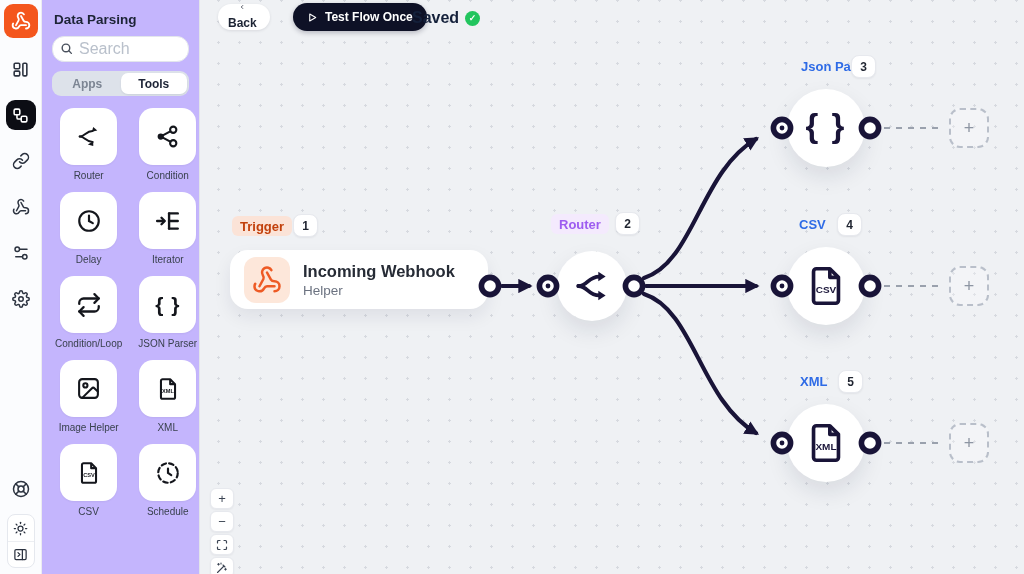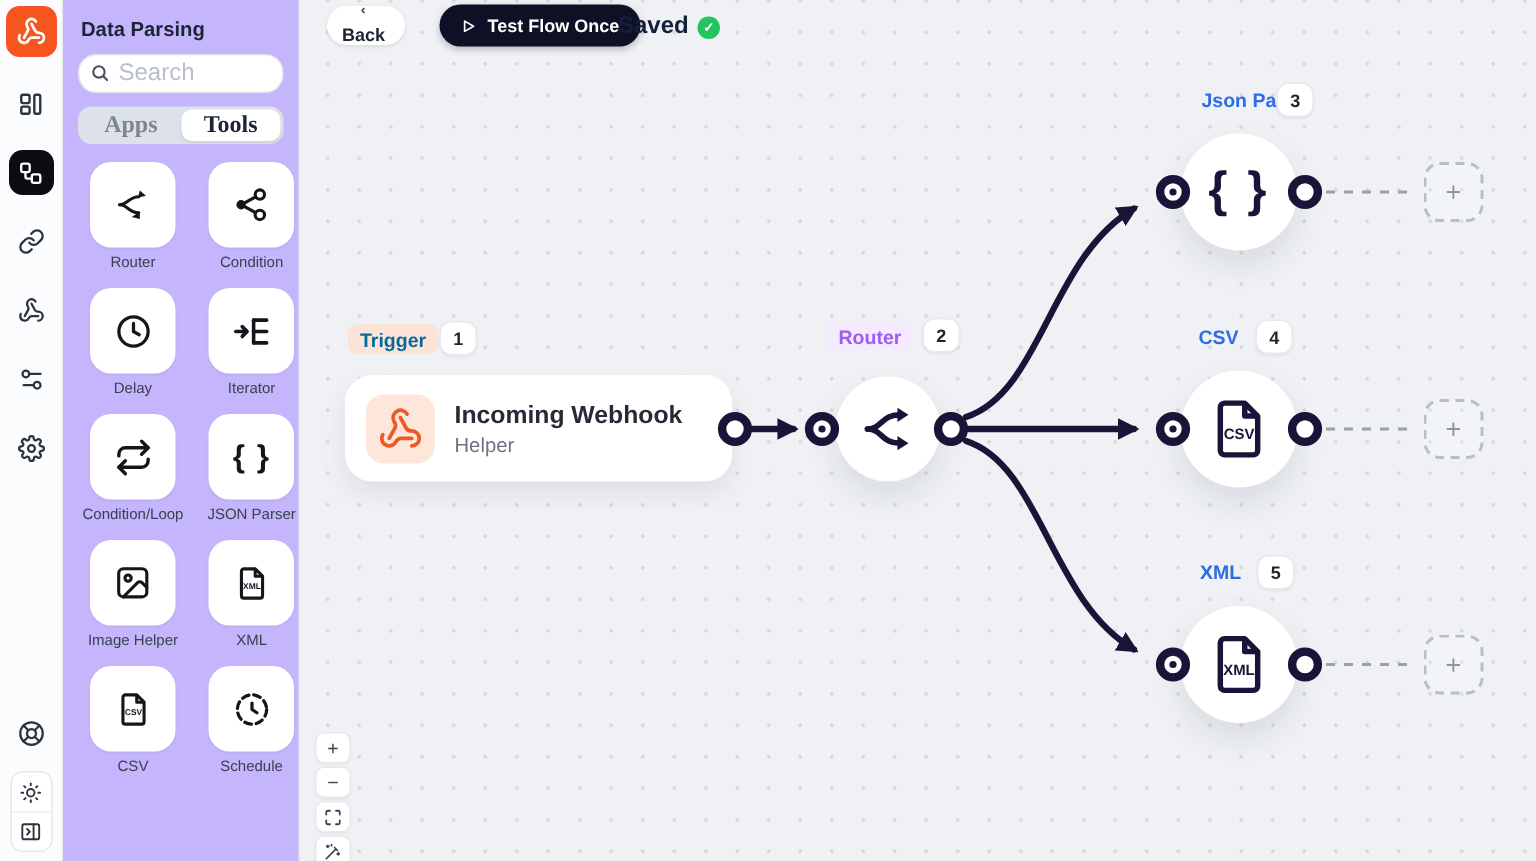--- a/index.html
+++ b/index.html
@@ -24,22 +24,22 @@
   
   .panel { position:absolute; left:42px; top:0; width:158px; height:574px; background:#c4b5fd;
            border-right:1px solid #e2e5ea; z-index:25; }
   .panel-title { font-size:13.5px; font-weight:bold; color:#1d2436; padding:12px 12px 9px 12px; }
   .search-wrap { margin:0 10px; position:relative; }
   .search-wrap svg { position:absolute; left:8px; top:6px; }
   .search-input { width:100%; height:26px; border:1px solid #e3e6ec; border-radius:12px; background:#ffffff;
                   font-family:"Liberation Sans",sans-serif; font-size:16px; padding:0 8px 0 26px; color:#333; outline:none; }
   .search-input::placeholder { color:#b9c0cb; }
   .tabs { margin:9px 10px 0 10px; height:25px; background:#dde2ea; border-radius:9px; display:flex; padding:2px; }
-  .tab { flex:1; display:flex; align-items:center; justify-content:center; font-size:16px; font-weight:bold;
-         color:#7c8593; border-radius:7px; cursor:pointer;font-family:Liberation Serif, serif; }
+  .tab { flex:1; display:flex; align-items:center; justify-content:center; font-size:12px; font-weight:bold;
+         color:#7c8593; border-radius:7px; cursor:pointer; }
   .tab.active { background:#ffffff; color:#1d2436; box-shadow:0 1px 2px rgba(16,24,40,.08); }
 
   .tool-grid { display:grid; grid-template-columns:1fr 1fr; column-gap:16px; row-gap:11px; padding:12px 13px 0 13px; }
   .tool { display:flex; flex-direction:column; align-items:center; cursor:pointer; }
   .tool-tile { width:57px; height:57px; background:#ffffff; border-radius:14px; display:flex; align-items:center;
                justify-content:center; color:#14161c; box-shadow:0 1px 2px rgba(16,24,40,.05); }
   .tool-label { margin-top:5px; font-size:10px; color:#39414e; white-space:nowrap; }
 
   
   .canvas { position:absolute; left:200px; top:0; width:824px; height:574px; background:#eff1f4;
@@ -54,29 +54,29 @@
               padding:0 14px; font-family:"Liberation Sans",sans-serif; font-size:12px; font-weight:bold; color:#ffffff;
               display:flex; align-items:center; gap:7px; cursor:pointer; z-index:10; box-shadow:0 2px 5px rgba(14,17,38,.25); }
   .saved { position:absolute; left:212px; top:9px; display:flex; align-items:center; gap:6px; z-index:10; }
   .saved-text { font-size:16px; font-weight:bold; color:#14203a; }
   .saved-check { width:15px; height:15px; border-radius:50%; background:#22c55e; color:#fff; display:flex;
                  align-items:center; justify-content:center; font-size:9px; font-weight:bold; }
 
   
   .tag { position:absolute; height:20px; padding:0 8px; border-radius:6px; font-size:13px; font-weight:bold;
          display:flex; align-items:center; z-index:5; }
-  .tag-trigger { background:#fbe3d7; color:#0369a1; }
+  .tag-trigger { background:#fbe3d7; color:#c2410c; }
   .tag-router  { background:#f4eafd; color:#9d5cf0; }
   .tag-blue    { background:#e9f0fb; color:#2e6be6; }
   .badge { position:absolute; min-width:25px; height:23px; background:#ffffff; border:1px solid #e7e9ee; border-radius:8px;
            font-size:12px; font-weight:bold; color:#1f2430; display:flex; align-items:center; justify-content:center;
            box-shadow:0 1px 2px rgba(16,24,40,.06); z-index:5; padding:0 6px; }
 
   
-  .trigger-card { position:absolute; left:30px; top:250px; width:258px; height:71px; background:#ffffff; border-radius:18px;
+  .trigger-card { position:absolute; left:30px; top:250px; width:258px; height:59px; background:#ffffff; border-radius:18px;
                   box-shadow:0 8px 18px rgba(23,25,58,.08); display:flex; align-items:center; padding:0 14px; gap:13px;
                   z-index:4; cursor:pointer; }
   .trigger-icon { width:46px; height:46px; border-radius:12px; background:#fde7da; display:flex; align-items:center;
                   justify-content:center; color:#ee5a24; flex:0 0 auto; }
   .trigger-title { font-size:16.5px; font-weight:bold; color:#262b35; line-height:1.25; }
   .trigger-sub { font-size:13.5px; color:#6b7280; margin-top:2px; }
 
   
   .circle-node { position:absolute; background:#ffffff; border-radius:50%; box-shadow:0 10px 22px rgba(23,25,58,.10);
                  display:flex; align-items:center; justify-content:center; z-index:4; cursor:pointer; color:#191438; }

